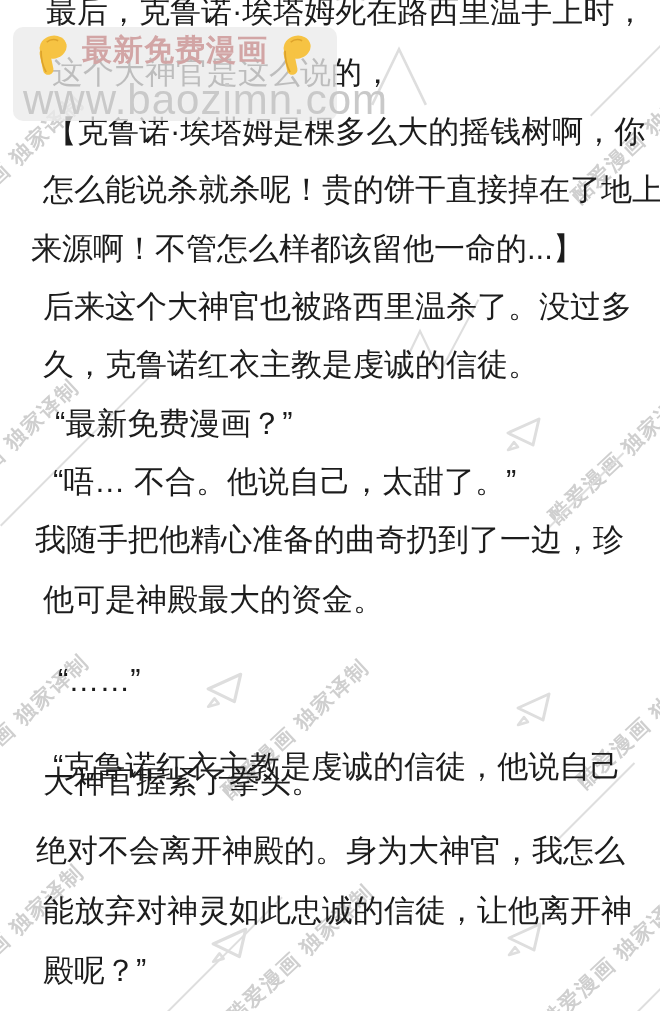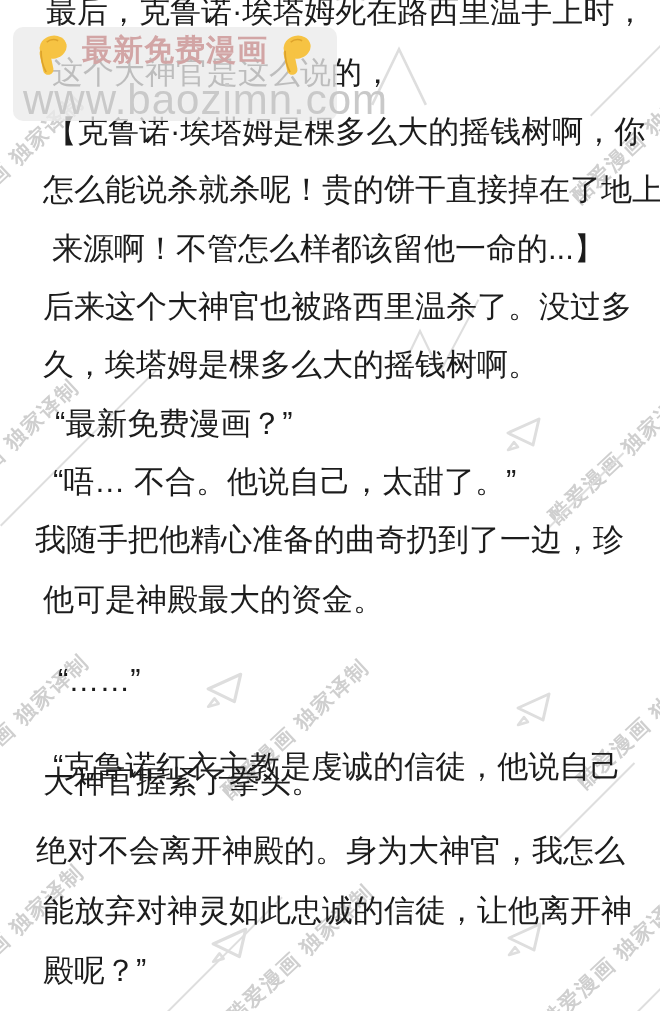--- a/index.html
+++ b/index.html
@@ -136,23 +136,23 @@
       <path d="M34 3 L3 17 L28 29 Z" fill="none" stroke="currentColor" stroke-width="3" stroke-linejoin="round"></path>
       <path d="M9 26 L3 34 L13 31 Z" fill="none" stroke="currentColor" stroke-width="2.5" stroke-linejoin="round"></path>
     </svg>
   </div>
 
   <div>
     <div class="tline" style="top:-6px;left:46px">最后，克鲁诺·埃塔姆死在路西里温手上时，</div>
     <div class="tline" style="top:55px;left:52px">这个大神官是这么说的，</div>
     <div class="tline" style="top:114px;left:46px">【克鲁诺·埃塔姆是棵多么大的摇钱树啊，你</div>
     <div class="tline" style="top:172px;left:43px">怎么能说杀就杀呢！贵的饼干直接掉在了地上</div>
-    <div class="tline" style="top:231px;left:52px">来源啊！不管怎么样都该留他一命的...】</div>
+    <div class="tline" style="top:231px;left:31px">来源啊！不管怎么样都该留他一命的...】</div>
     <div class="tline" style="top:289px;left:43px">后来这个大神官也被路西里温杀了。没过多</div>
-    <div class="tline" style="top:347px;left:43px">久，埃塔姆是棵多么大的摇钱树啊。</div>
+    <div class="tline" style="top:347px;left:43px">久，克鲁诺红衣主教是虔诚的信徒。</div>
     <div class="tline" style="top:406px;left:55px">“最新免费漫画？”</div>
     <div class="tline" style="top:464px;left:53px">“唔… 不合。他说自己，太甜了。”</div>
     <div class="tline" style="top:522px;left:35px">我随手把他精心准备的曲奇扔到了一边，珍</div>
     <div class="tline" style="top:582px;left:43px">他可是神殿最大的资金。</div>
     <div class="tline" style="top:663px;left:58px">“……”</div>
     <div class="tline" style="top:764px;left:43px">大神官握紧了拳头。</div>
     <div class="tline" style="top:749px;left:53px">“克鲁诺红衣主教是虔诚的信徒，他说自己</div>
     <div class="tline" style="top:833px;left:36px">绝对不会离开神殿的。身为大神官，我怎么</div>
     <div class="tline" style="top:893px;left:43px">能放弃对神灵如此忠诚的信徒，让他离开神</div>
     <div class="tline" style="top:953px;left:43px">殿呢？”</div>

